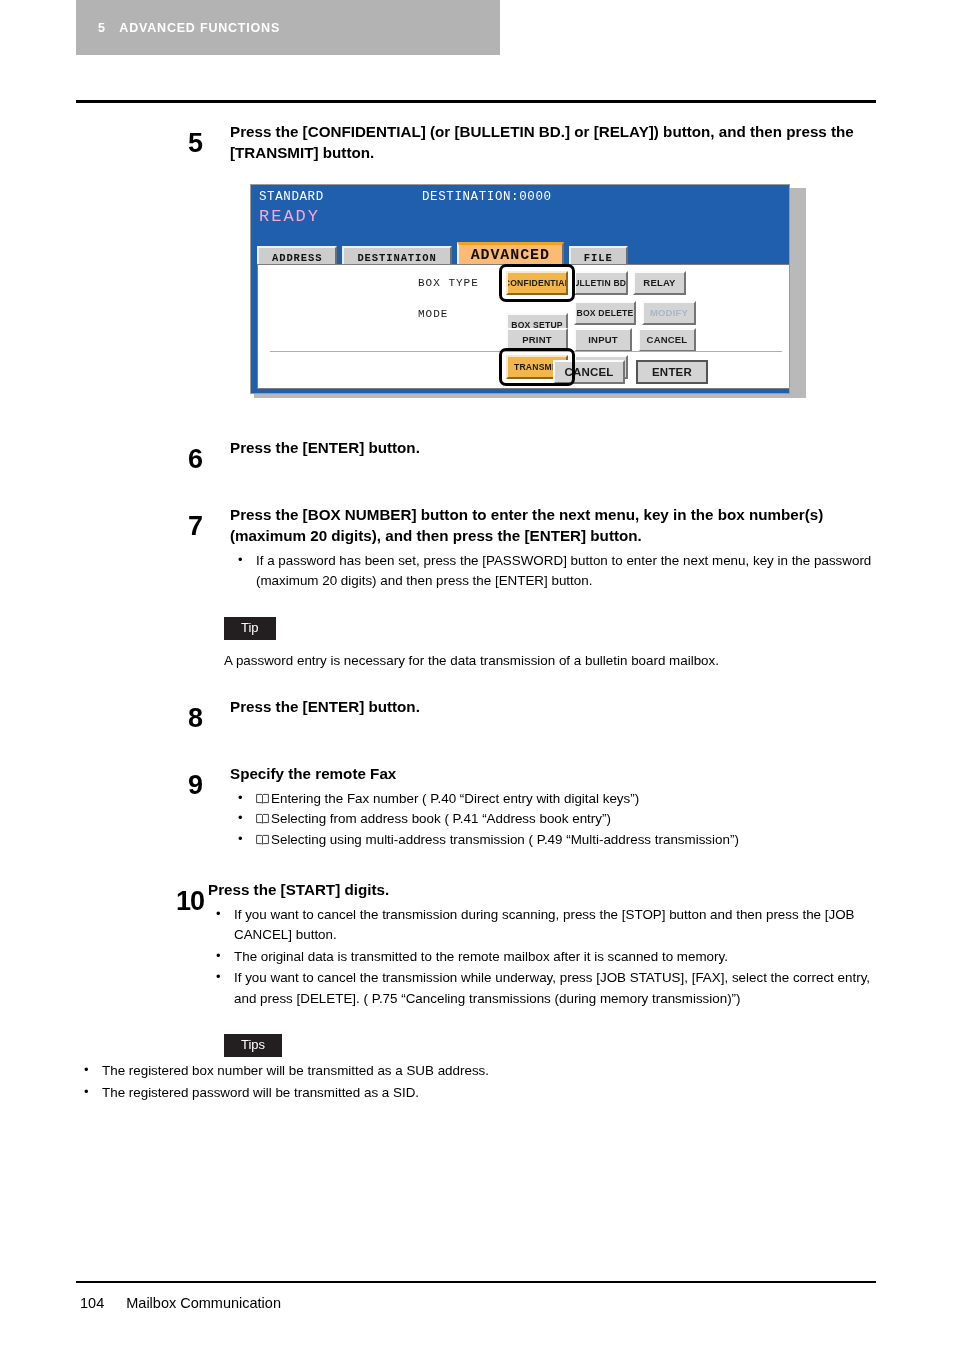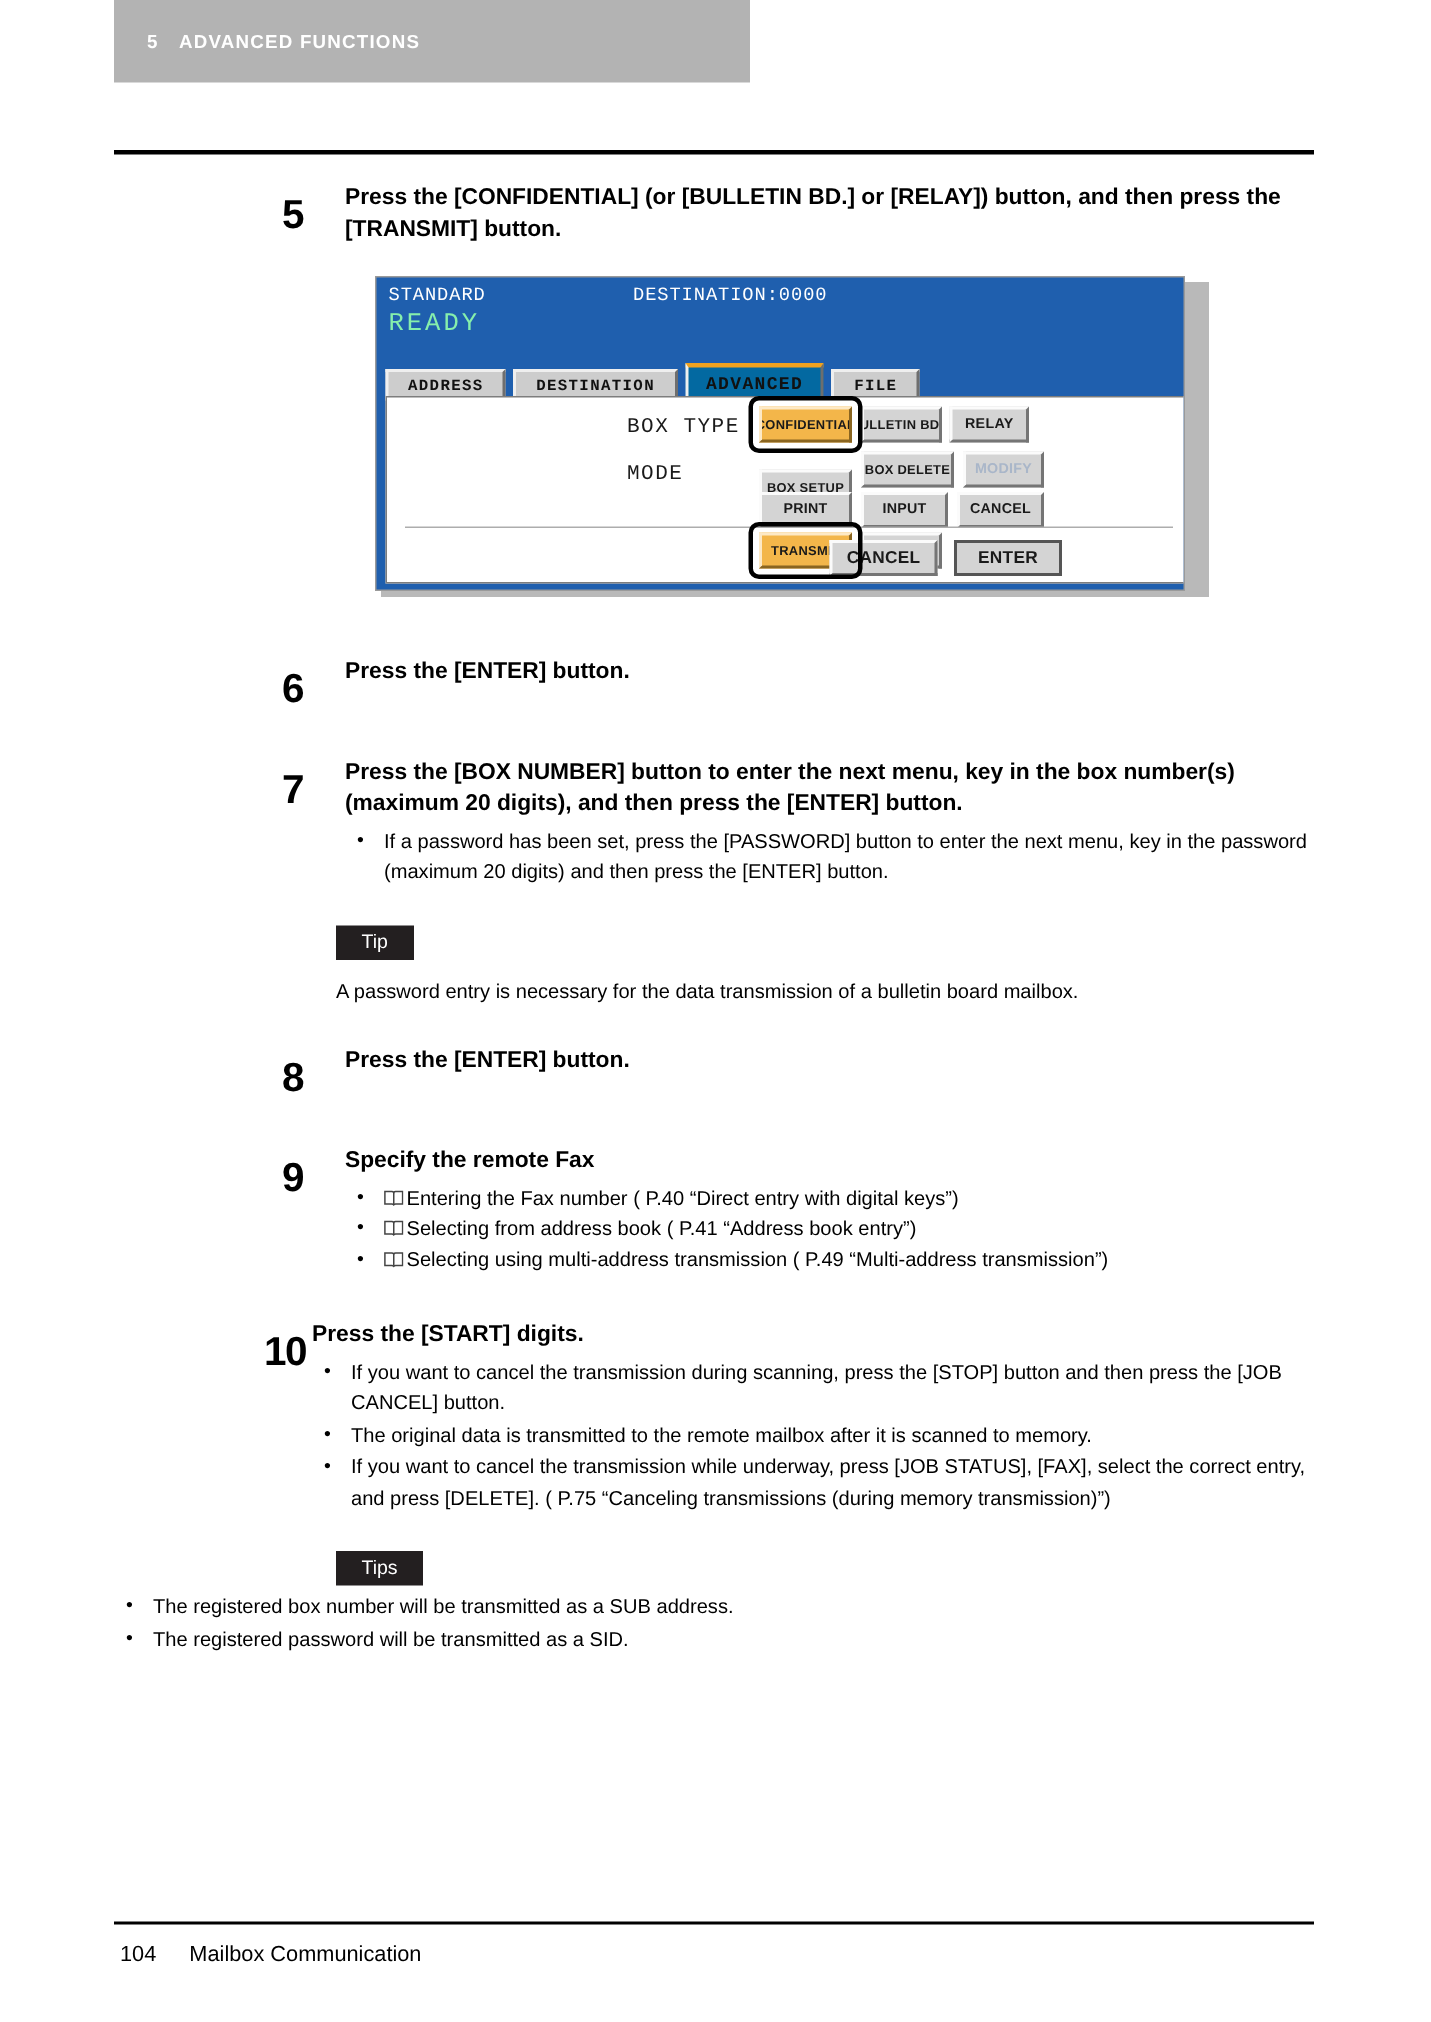--- a/index.html
+++ b/index.html
@@ -174,21 +174,21 @@
   .lcd-dest {
     position: absolute;
     left: 163px; top: 0;
     color: #ffffff;
     font-size: 12.5px;
     letter-spacing: 0.6px;
   }
   .lcd-ready {
     position: absolute;
     left: 8px; top: 22px;
-    color: #86efac;
+    color: #f9a8d4;
     font-size: 17px;
     letter-spacing: 2px;
     font-family: Liberation Mono, monospace;
   }
 
   
   .lcd-tabs {
     position: absolute;
     left: 6px; top: 57px;
     display: flex;
@@ -204,42 +204,42 @@
     font-size: 10.5px;
     font-weight: bold;
     color: #111111;
     letter-spacing: 0.9px;
     padding: 4px 13px 4px 13px;
     height: 21px;
     line-height: 13px;
     text-align: center;
   }
   .lcd-tab.active {
-    background: #0369a1;
+    background: #fdba74;
     border-top: 3px solid #f0a21e;
     height: 25px;
-    font-size: 12px;
+    font-size: 15px;
     padding: 4px 12px 5px 12px;
     line-height: 14px;
   }
 
   
   .lcd-panel {
     position: absolute;
     left: 6px;
     top: 79px;
     width: 540px;
     height: 125px;
     background: #ffffff;
     border: 1px solid #7d7d7d;
   }
 
   .lbl {
     position: absolute;
-    font-size: 14px;
+    font-size: 11px;
     letter-spacing: 1px;
     color: #1a1a1a;
   }
 
   .btn {
     position: absolute;
     background: #d4d4d4;
     border-top: 2px solid #fbfbfb;
     border-left: 2px solid #fbfbfb;
     border-right: 2px solid #757575;

